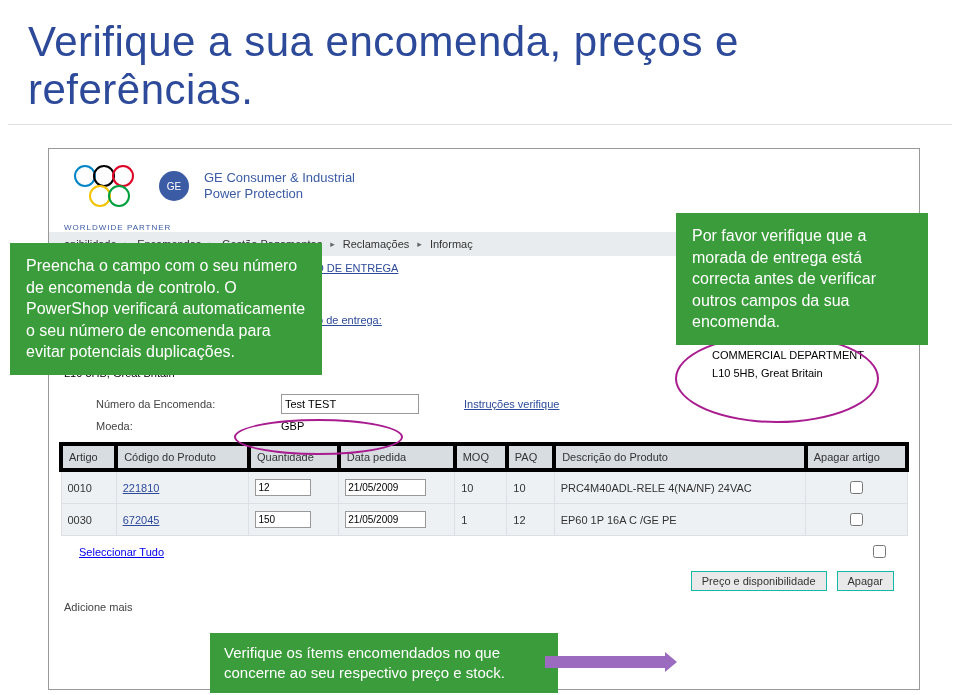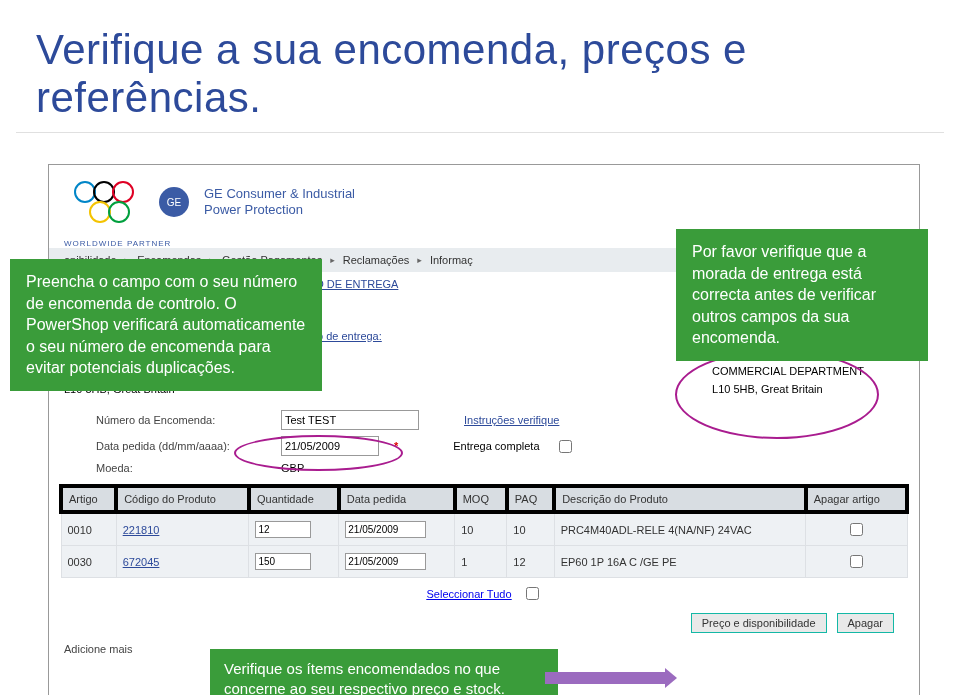--- a/index.html
+++ b/index.html
@@ -8,21 +8,21 @@
     font-family: Arial, sans-serif;
     background: #fff;
     width: 960px;
   }
   .page-title {
     font-family: 'Segoe UI Light', 'Helvetica Neue', Arial, sans-serif;
     font-size: 42px;
     font-weight: 300;
     color: #2d4a9a;
     padding: 10px 20px;
-    margin: 16px;
+    margin: 8px;
     border-bottom: 1px solid #e0e0e0;
     letter-spacing: 0.5px;
   }
   .main-area {
     position: relative;
     padding: 20px 40px 5px 40px;
     height: 555px;
   }
   .screenshot-box {
     position: absolute;
@@ -108,21 +108,21 @@
   .order-table td {
     background:#eef1f4;
     padding:6px 6px;
     border:1px solid #dde0e4;
     color:#333;
   }
   .order-table a { color:#2d4a9a; text-decoration:underline;}
   .td-input { border:1px solid #999; height:15px; font-size:10px; padding:0 2px;}
   .select-all-row {
     display:flex;
-    justify-content:center;
+    justify-content:space-between;
     padding: 6px 30px;
     font-size:11px;
     gap:10px;
     align-items:center;
     color:#2d4a9a;
     text-decoration:underline;
   }
   .buttons-row {
     display:flex;
     justify-content:flex-end;
@@ -236,27 +236,20 @@
         <div>COMMERCIAL DEPARTMENT</div>
         <div>L10 5HB, Great Britain</div>
       </div>
     </div>
 
     <div class="form-rows">
       <div class="form-row">
         <span class="form-label">Número da Encomenda:</span>
         <input class="form-input" style="width: 130px;" value="Test TEST">
         <a href="#" class="instr-link">Instruções verifique</a>
-      </div>
-      <div class="form-row">
-        <span class="form-label">Data pedida (dd/mm/aaaa):</span>
-        <input class="form-input" style="width: 90px;" value="21/05/2009">
-        <span class="asterisk">*</span>
-        <span style="margin-left:40px">Entrega completa</span>
-        <input type="checkbox" style="">
       </div>
       <div class="form-row">
         <span class="form-label">Moeda:</span>
         <span>GBP</span>
       </div>
     </div>
 
     <div class="table-area">
       <table class="order-table">
         <thead>

